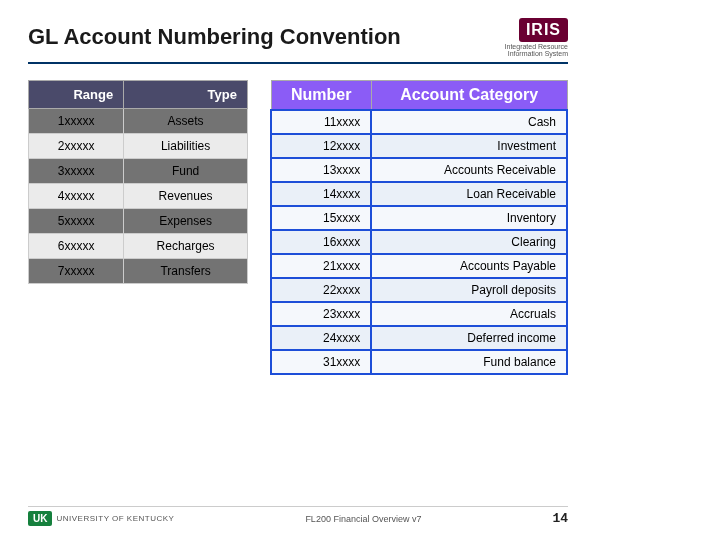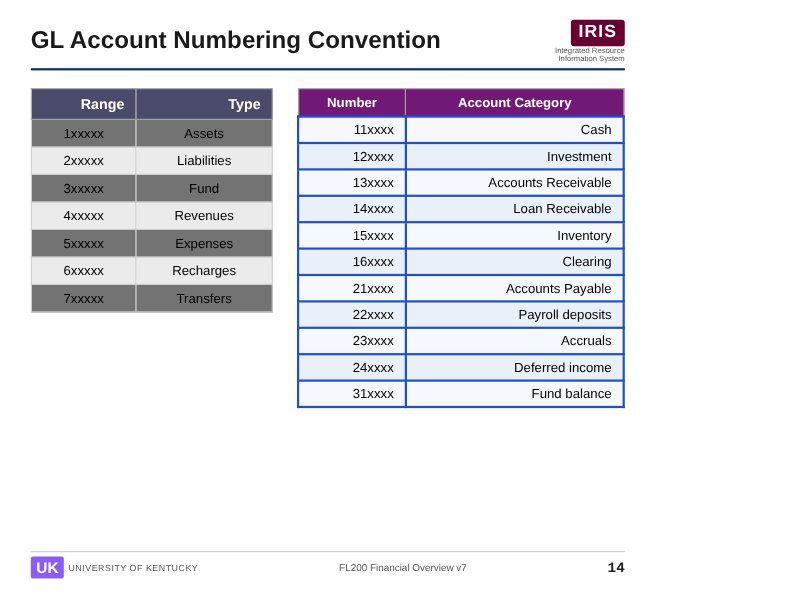--- a/index.html
+++ b/index.html
@@ -87,23 +87,23 @@
       padding: 5px 10px;
       text-align: center;
       border: 1px solid #ccc;
       background: #737373;
     }
     .left-table tr:nth-child(even) td {
       background: #ebebeb;
     }
     
     .right-table th {
-      background: #701a75;
+      background: #8b5cf6;
       color: #ffffff;
-      font-size: 12px;
+      font-size: 16px;
       font-weight: bold;
       padding: 5px 10px;
       text-align: center;
       border: 1px solid #aaa;
     }
     .right-table td {
       font-size: 12px;
       padding: 4px 10px;
       text-align: right;
       border: 2px solid #1d4ed8;
@@ -120,23 +120,23 @@
       margin-top: 8px;
       border-top: 1px solid #ccc;
       padding-top: 4px;
     }
     .footer-logo {
       display: flex;
       align-items: center;
       gap: 4px;
     }
     .footer-uk-box {
-      background: #8b5cf6;
+      background: #15803d;
       color: white;
-      font-size: 14px;
+      font-size: 10px;
       font-weight: bold;
       padding: 2px 5px;
       border-radius: 2px;
     }
     .footer-uk-text {
       font-size: 8px;
       color: #555;
       text-transform: uppercase;
       letter-spacing: 0.5px;
     }

